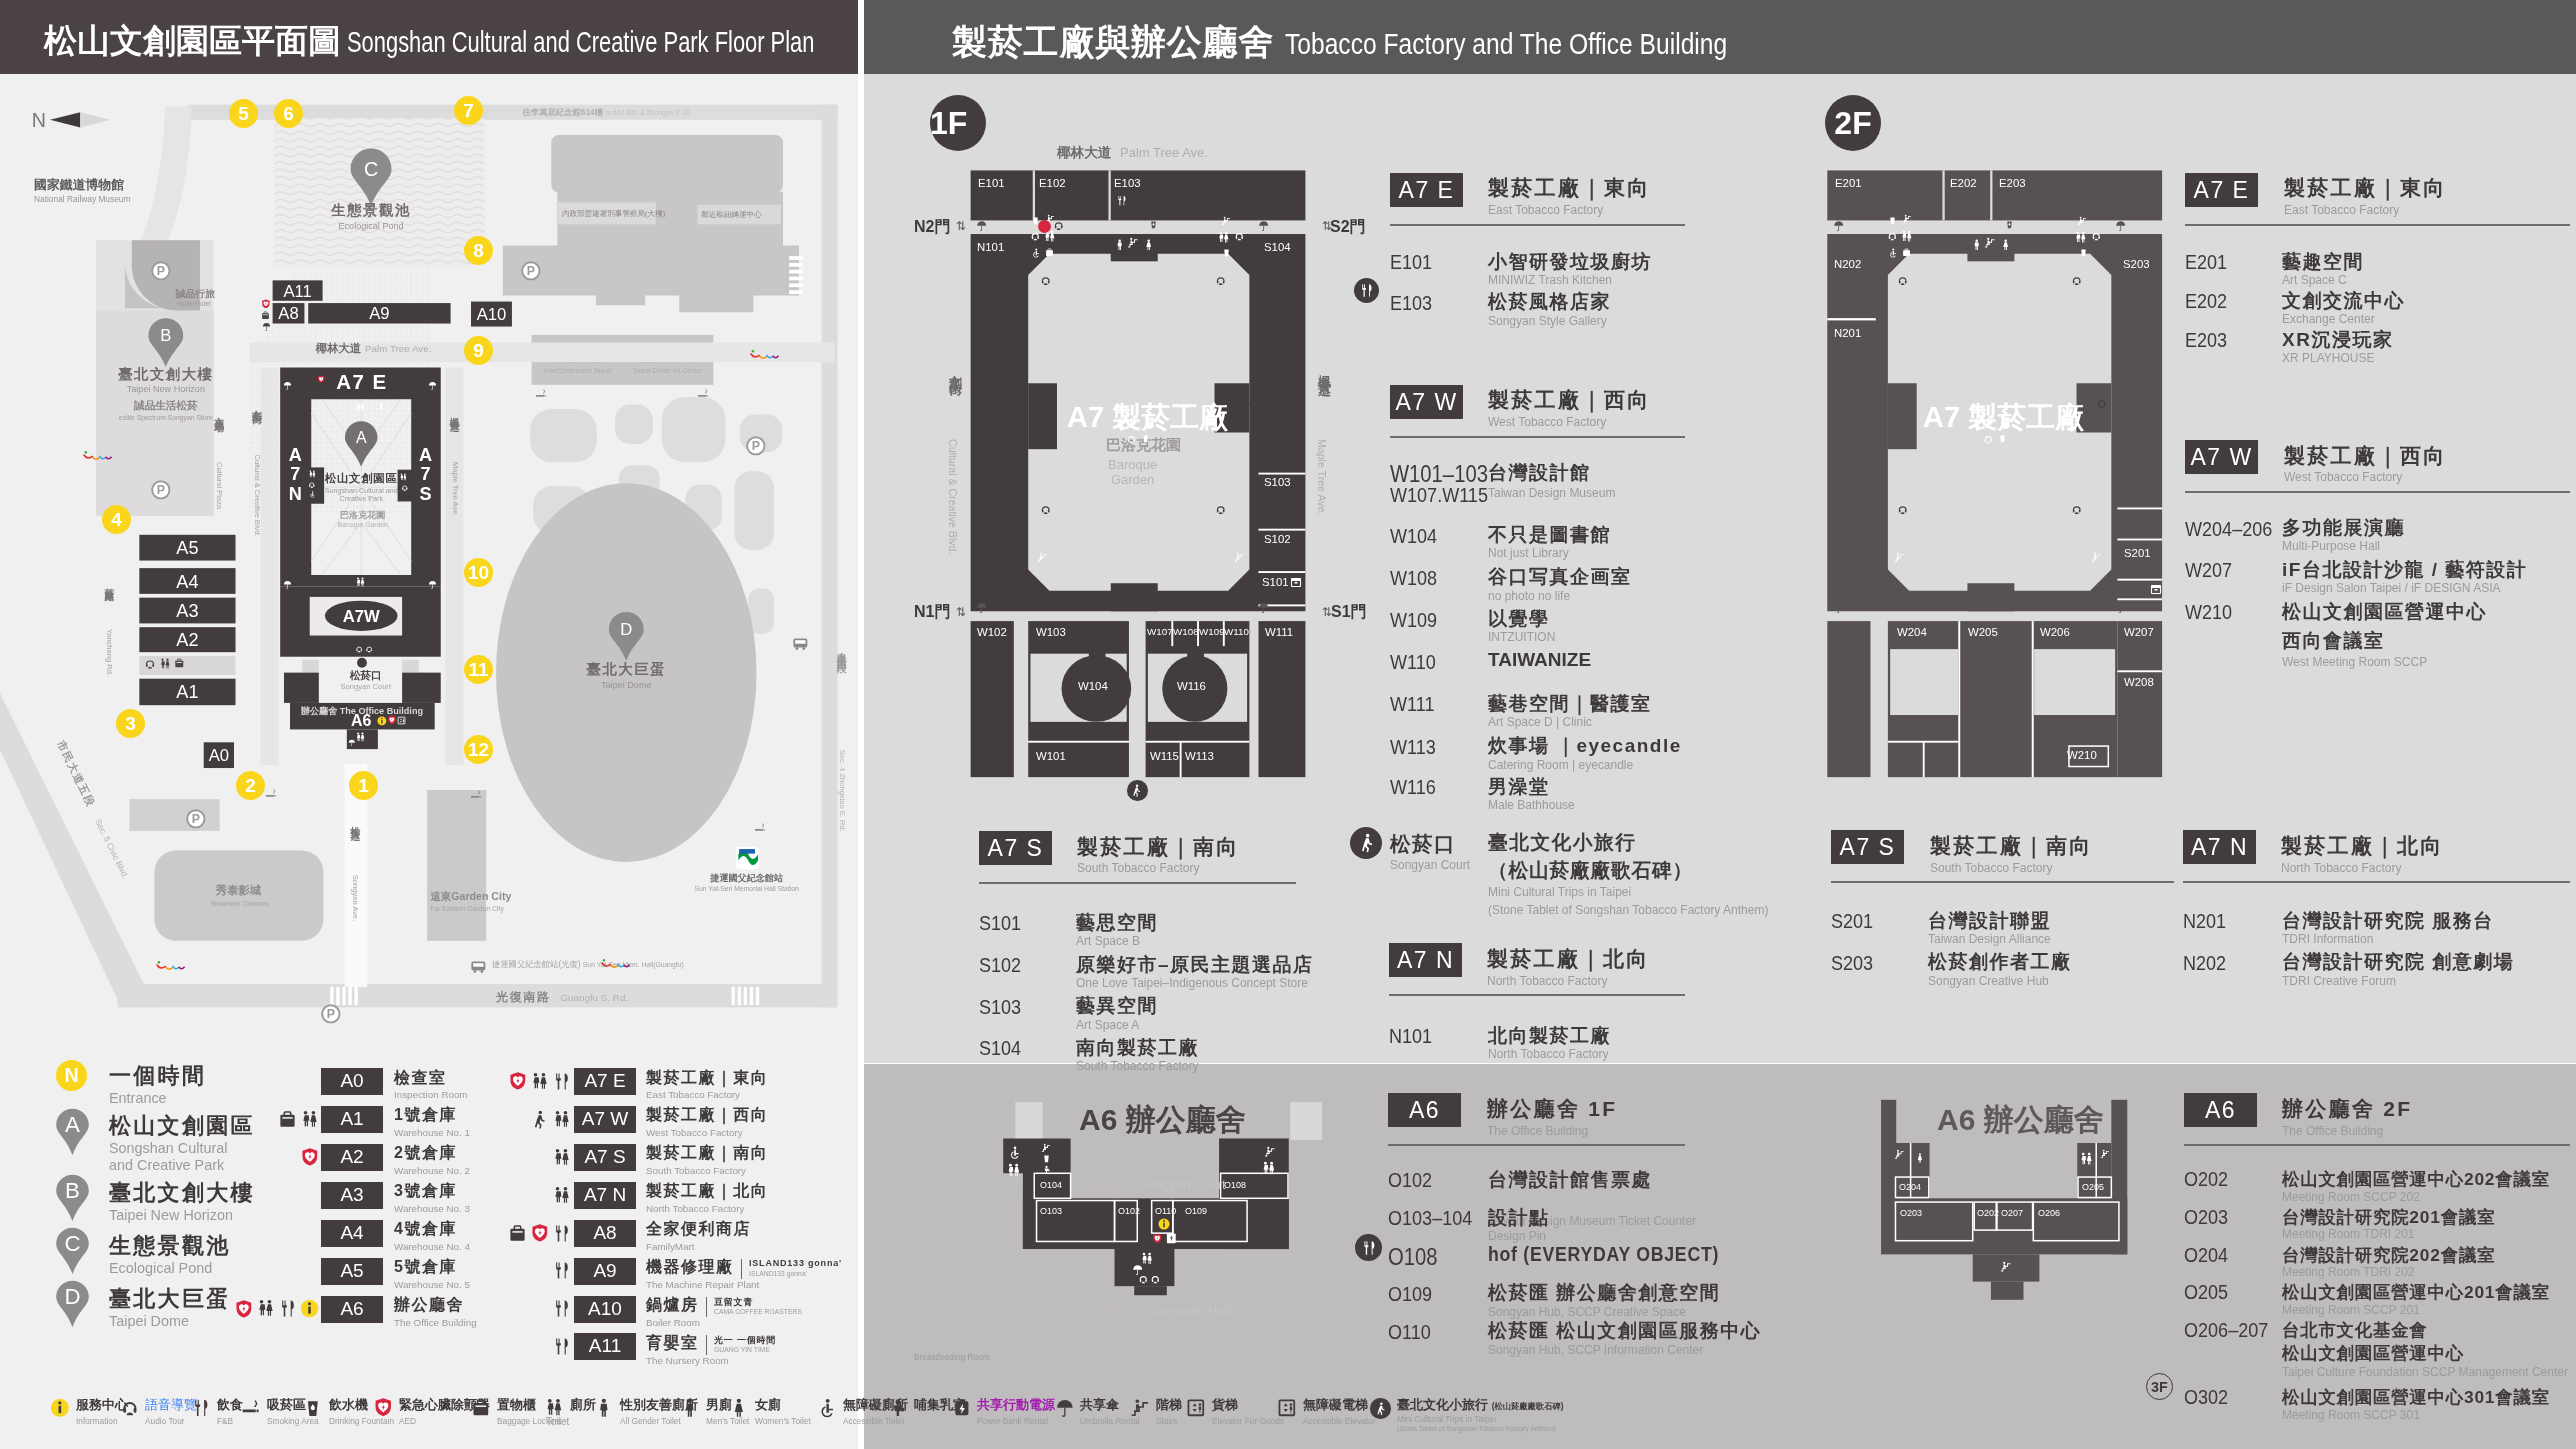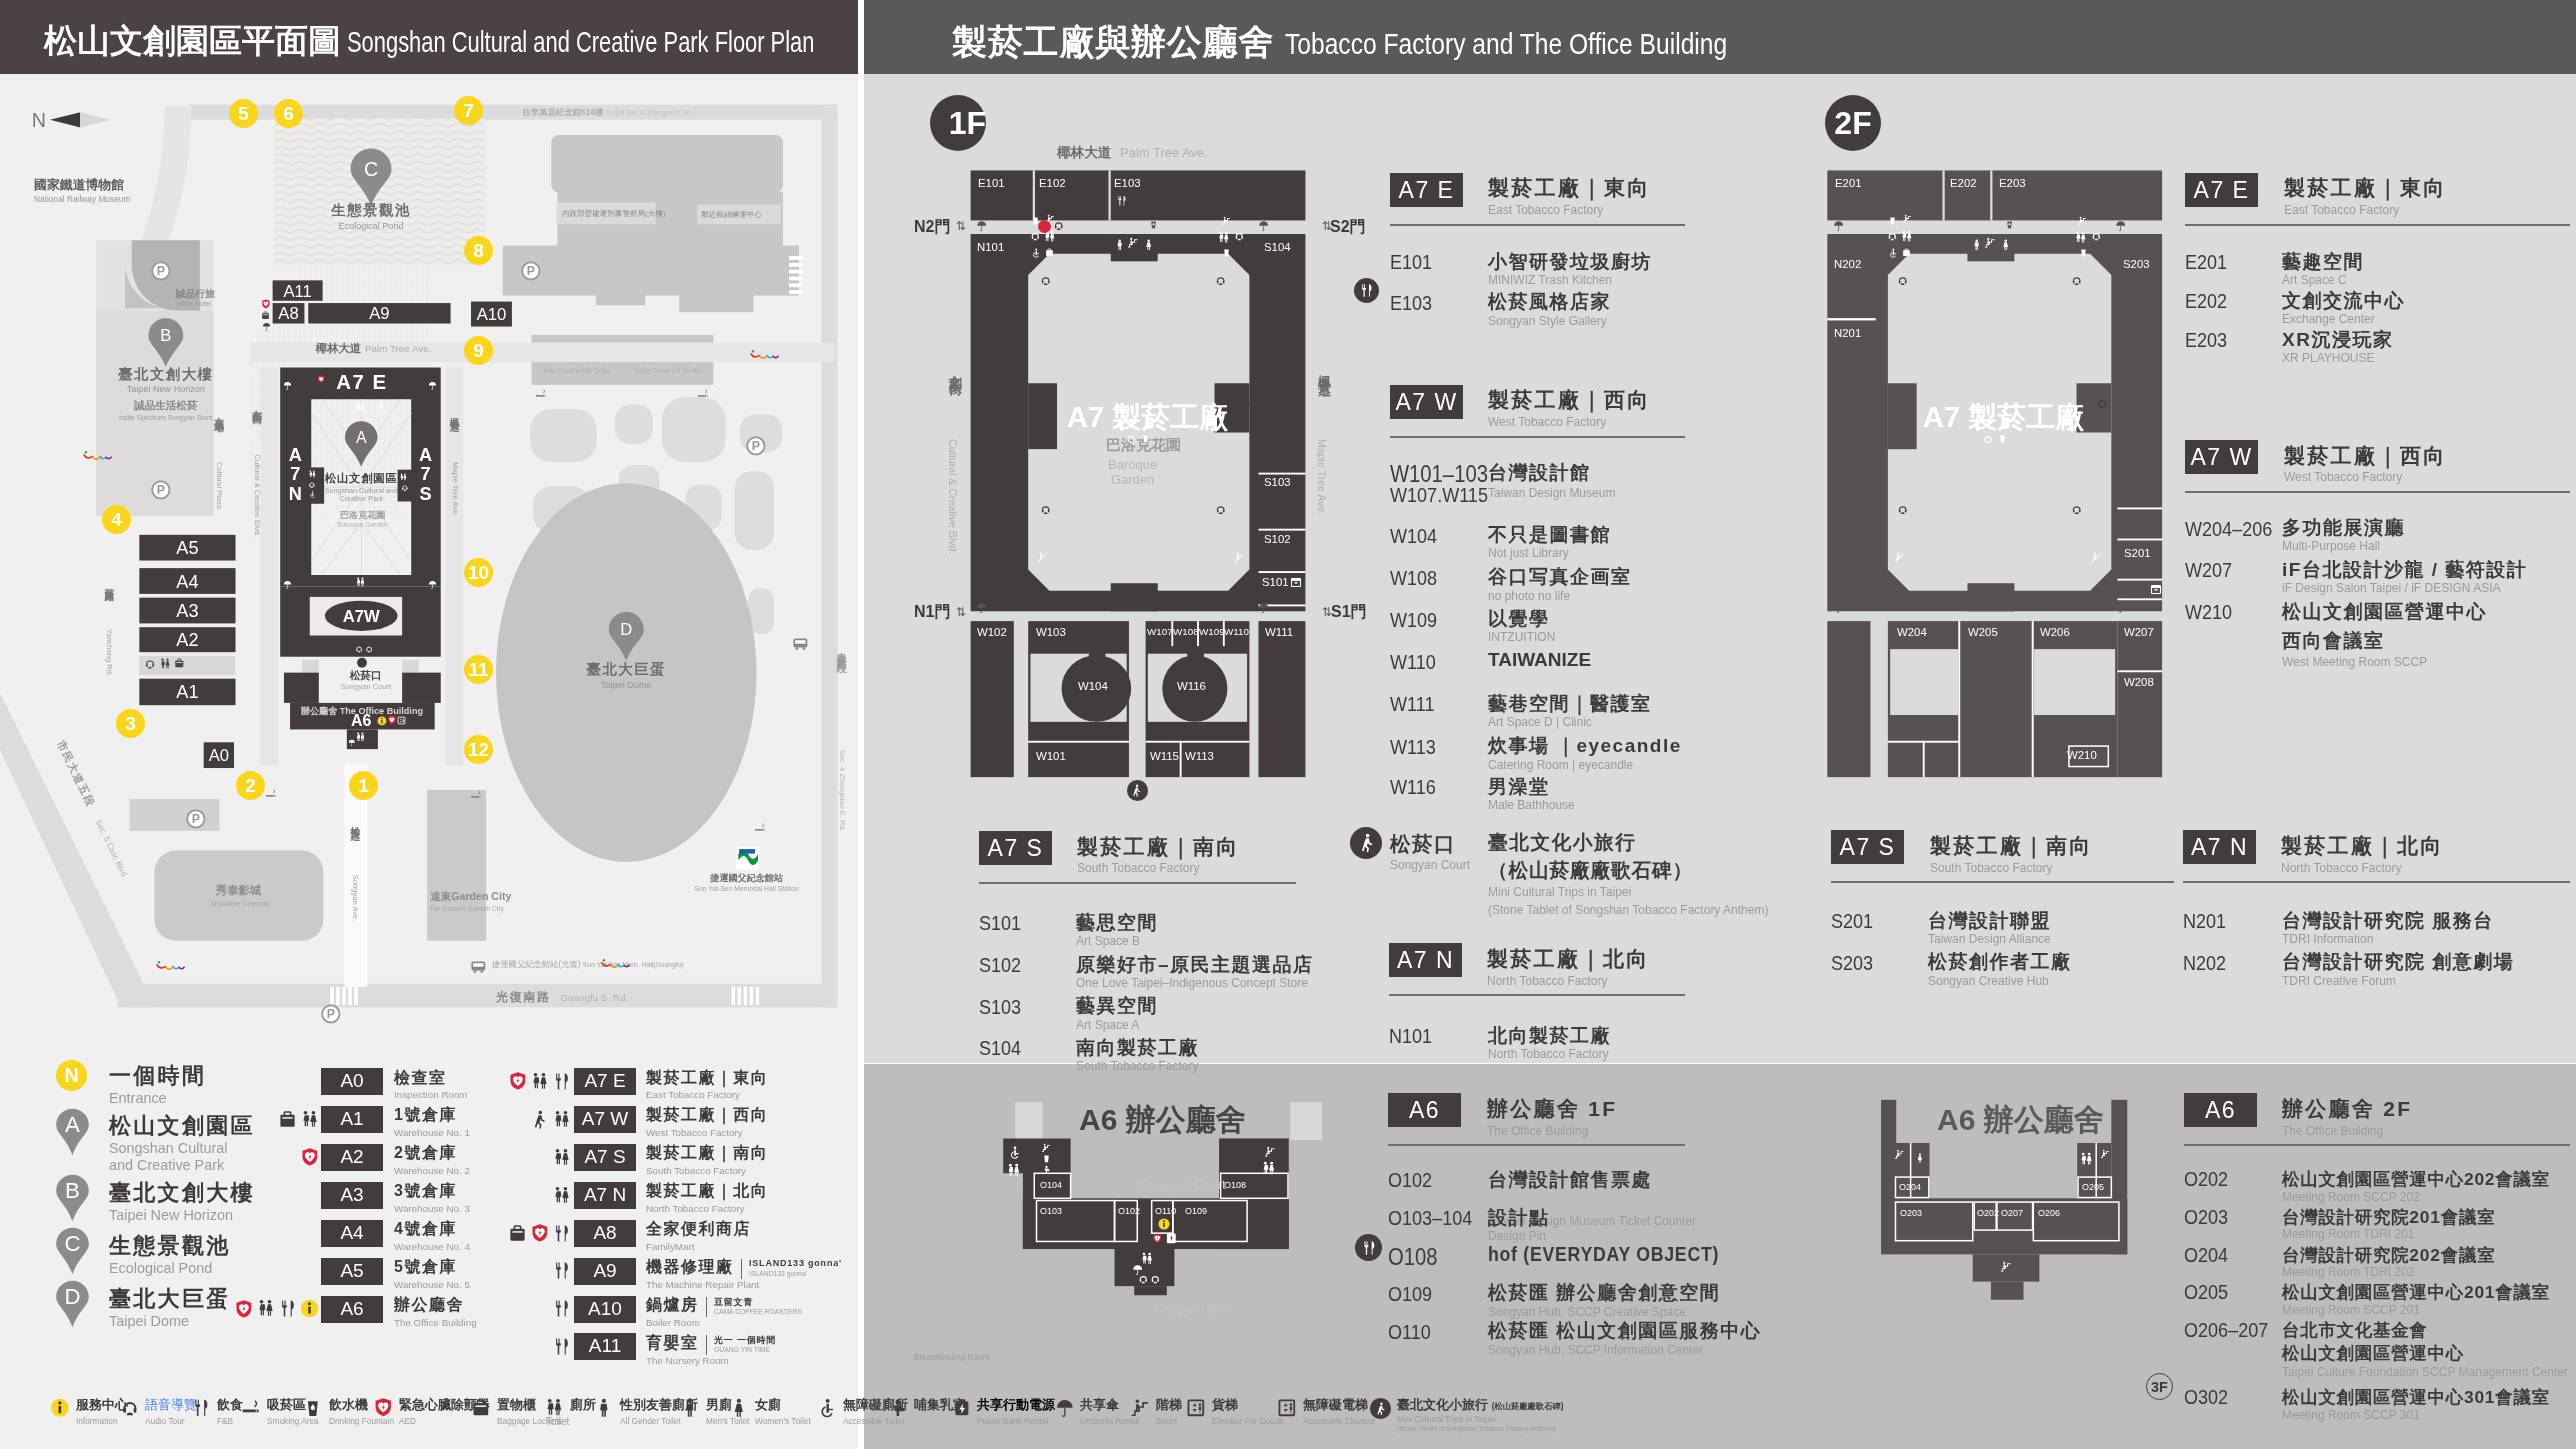--- a/index.html
+++ b/index.html
@@ -12,21 +12,21 @@
 </style></head>
 <body>
 
 <div class="abs" style="left:0;top:0;width:858px;height:74px;background:#4a4243"></div>
 <div class="abs" style="left:864px;top:0;width:1712px;height:74px;background:#5b5859"></div>
 <div class="abs" style="left:0;top:74px;width:858px;height:1375px;background:#f1f0f0"></div>
 <div class="abs" style="left:864px;top:74px;width:1712px;height:989px;background:#dcdbdb"></div>
 <div class="abs" style="left:864px;top:1064px;width:1712px;height:386px;background:#bebcbc"></div>
 <div class="abs " style="left:44px;top:19px;"><span style="font-size:33px;font-weight:bold;color:#fff;letter-spacing:0px">松山文創園區平面圖</span><span style="display:inline-block;transform:scaleX(0.73);transform-origin:0 50%;font-size:30px;color:#fff;white-space:nowrap;margin-left:6px">Songshan Cultural and Creative Park Floor Plan</span></div>
 <div class="abs " style="left:952px;top:19px;"><span style="font-size:35px;font-weight:bold;color:#fff;letter-spacing:0.8px">製菸工廠與辦公廳舍</span><span style="display:inline-block;transform:scaleX(0.82);transform-origin:0 50%;font-size:30px;color:#fff;white-space:nowrap;margin-left:10.6px">Tobacco Factory and The Office Building</span></div>
-<div class="abs" style="left:930px;top:95px;width:56px;height:56px;border-radius:50%;background:#433c3d;color:#fff;font-size:32px;font-weight:bold;text-align:right;line-height:56px">1F</div>
+<div class="abs" style="left:930px;top:95px;width:56px;height:56px;border-radius:50%;background:#433c3d;color:#fff;font-size:32px;font-weight:bold;text-align:left;line-height:56px">1F</div>
 <div class="abs" style="left:1825px;top:95px;width:56px;height:56px;border-radius:50%;background:#433c3d;color:#fff;font-size:32px;font-weight:bold;text-align:center;line-height:56px">2F</div>
 <svg width="0" height="0">
     <defs>
 <symbol id="i-man" viewBox="0 0 24 24">
         <circle cx="12" cy="3.5" r="2.6" fill="currentColor"></circle>
         <path d="M8.5 7h7l1 8h-2v8h-2v-7h-1v7h-2v-8h-2z" fill="currentColor"></path>
       </symbol>
 <symbol id="i-woman" viewBox="0 0 24 24">
         <circle cx="12" cy="3.5" r="2.6" fill="currentColor"></circle>
         <path d="M9.5 7h5l2.5 10h-2.5v6h-1.8v-6h-1.4v6h-1.8v-6H7z" fill="currentColor"></path>
@@ -789,21 +789,21 @@
 <div class="abs" style="left:843px;top:1396px;font-size:13px;font-weight:bold;color:#3f3a3a;white-space:nowrap">無障礙廁所</div>
 <div class="abs" style="left:843px;top:1416px;font-size:8.3px;color:#9d9a9a;white-space:nowrap">Accessible Toilet</div>
 <svg class="abs" style="left:888px;top:1398px;color:#433c3d" width="19.7" height="19.7" viewBox="0 0 26 26">
     <use href="#i-baby"></use>
   </svg>
 <div class="abs" style="left:914px;top:1396px;font-size:13px;font-weight:bold;color:#3f3a3a;white-space:nowrap">哺集乳室</div>
 <div class="abs" style="left:914px;top:1352px;font-size:8.3px;color:#9d9a9a;white-space:nowrap">Breastfeeding Room</div>
 <svg class="abs" style="left:952px;top:1398px;color:#433c3d" width="19.7" height="19.7" viewBox="0 0 26 26">
     <use href="#i-power"></use>
   </svg>
-<div class="abs" style="left:977px;top:1396px;font-size:13px;font-weight:bold;color:#000000;white-space:nowrap">共享行動電源</div>
+<div class="abs" style="left:977px;top:1396px;font-size:13px;font-weight:bold;color:#a21caf;white-space:nowrap">共享行動電源</div>
 <div class="abs" style="left:977px;top:1416px;font-size:8.3px;color:#9d9a9a;white-space:nowrap">Power Bank Rental</div>
 <svg class="abs" style="left:1055px;top:1398px;color:#433c3d" width="19.7" height="19.7" viewBox="0 0 26 26">
     <use href="#i-umb"></use>
   </svg>
 <div class="abs" style="left:1080px;top:1396px;font-size:13px;font-weight:bold;color:#3f3a3a;white-space:nowrap">共享傘</div>
 <div class="abs" style="left:1080px;top:1416px;font-size:8.3px;color:#9d9a9a;white-space:nowrap">Umbrella Rental</div>
 <svg class="abs" style="left:1130px;top:1398px;color:#433c3d" width="19.7" height="19.7" viewBox="0 0 26 26">
     <use href="#i-stairs"></use>
   </svg>
 <div class="abs" style="left:1156px;top:1396px;font-size:13px;font-weight:bold;color:#3f3a3a;white-space:nowrap">階梯</div>

